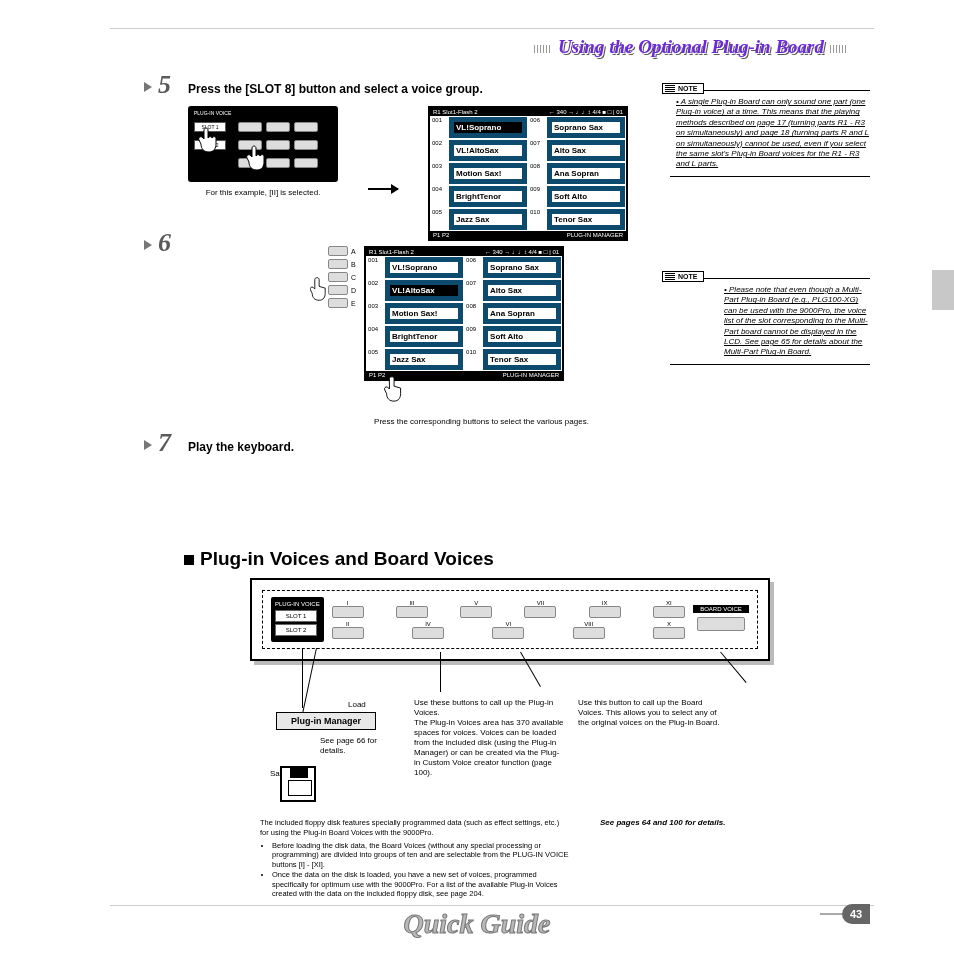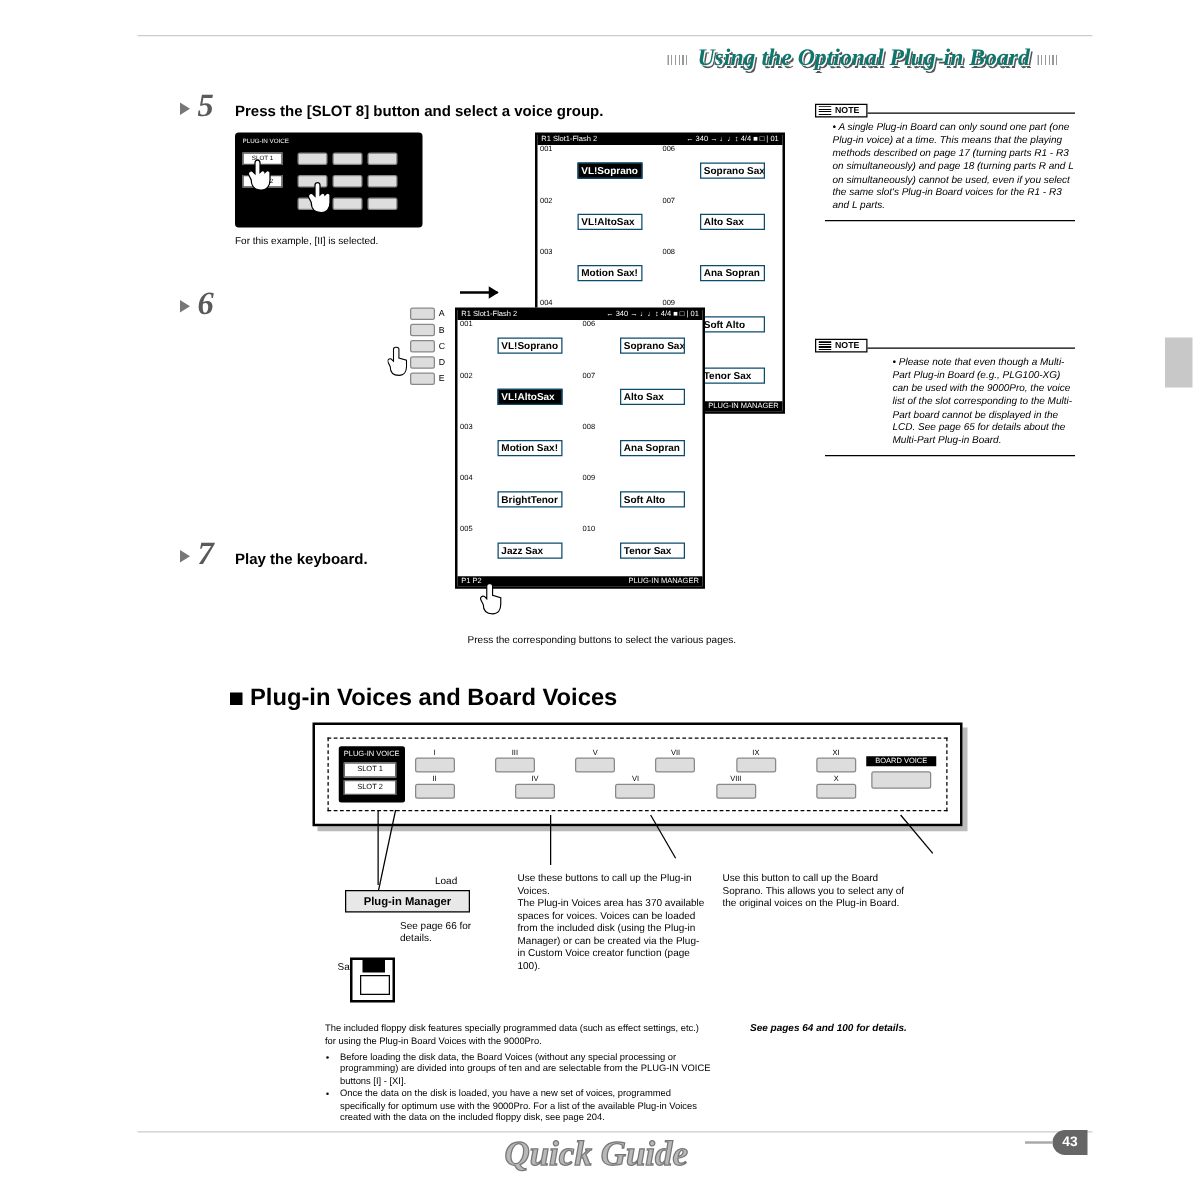--- a/index.html
+++ b/index.html
@@ -22,21 +22,21 @@
     background: #c8c8c8;
   }
   .section-title {
     position: absolute;
     top: 36px;
     right: 100px;
     font-family: Georgia, 'Times New Roman', serif;
     font-style: italic;
     font-weight: bold;
     font-size: 19px;
-    color: #0f766e;
+    color: #6d28d9;
     text-shadow: 1px 1px 0 #fff, 2px 2px 0 #555;
   }
   .section-title .bar-left, .section-title .bar-right {
     display: inline-block;
     vertical-align: middle;
     width: 18px;
     height: 8px;
     background: repeating-linear-gradient(to right, #999 0 1px, transparent 1px 3px);
     margin: 0 6px;
   }
@@ -87,67 +87,68 @@
     background: #fff; border: 1px solid #555;
     font-size: 5px; color:#000; text-align:center; line-height:8px;
   }
   .hw-panel .btn {
     position: absolute;
     width: 24px; height: 10px;
     background: #ddd; border:1px solid #888;
     border-radius: 2px;
   }
   .hw-panel .hdr { position:absolute; top:4px; left:6px; color:#fff; font-size:5px; }
-  .caption { font-size: 8px; margin-top: 6px; text-align: left; }
+  .caption { font-size: 8px; margin-top: 6px; text-align: center; }
 
   .arrow-right {
     width: 30px; height: 2px; background: #000; position: relative; align-self: center; margin-top:30px;
   }
   .arrow-right::after {
     content: ''; position: absolute; right: -1px; top: -4px;
     border-left: 8px solid #000; border-top: 5px solid transparent; border-bottom: 5px solid transparent;
   }
 
   .lcd {
     width: 200px; background: #fff; border: 2px solid #000;
     font-size: 7px;
   }
   .lcd .lcd-hdr { background:#000; color:#fff; padding:1px 3px; display:flex; justify-content:space-between; font-size:6px;}
   .lcd .row { display:flex; }
   .lcd .row .num { width:18px; padding:1px 2px; font-size:6px; }
   .lcd .row .cell {
-    flex:1; border:1px solid #0c4a6e; margin:14px; padding:1px 2px;
+    flex:1; border:5px solid #0c4a6e; margin:1px; padding:1px 2px;
     font-family: Arial; font-weight:bold; font-size:8px;
     white-space: nowrap; overflow: hidden;
   }
   .lcd .row .cell.sel { background:#000; color:#fff; }
   .lcd .lcd-ftr { background:#000; color:#fff; padding:1px 3px; display:flex; justify-content:space-between; font-size:6px;}
 
   
   #step6 { top: 240px; }
   #step6 .wrap { display:flex; gap:8px; margin-top:6px; margin-left:140px; align-items:flex-start;}
   .side-btns { display:flex; flex-direction:column; gap:3px; }
   .side-btn-row { display:flex; align-items:center; gap:3px; }
   .side-btn { width:20px; height:10px; background:#ddd; border:1px solid #888; border-radius:2px; }
   .side-lbl { font-size:7px; }
 
   
   #step7 { top: 440px; }
 
   
   .note-box {
     position: absolute;
-    right: 94px;
+    right: 84px;
     width: 200px;
     border-top: 1px solid #000;
     border-bottom: 1px solid #000;
     padding: 6px 0;
     font-size: 8px;
     font-style: italic;
     line-height: 1.3;
+    text-decoration: underline;
   }
   .note-label {
     position: absolute;
     top: -8px; left: -8px;
     background: #fff;
     border: 1px solid #000;
     padding: 0 6px 0 2px;
     font-size: 7px; font-style: normal; font-weight: bold;
     display: flex; align-items: center; gap: 3px;
   }
@@ -498,21 +499,21 @@
 <div class="vline" style="left:720px; top:652px; height:40px; transform:rotate(-40deg); transform-origin:top;"></div>
 
 <div class="callout" style="top:700px; left:348px;">Load</div>
 <div class="plugin-mgr">Plug-in Manager</div>
 <div class="callout" style="top:769px; left:270px;">Save</div>
 <div class="callout" style="top:736px; left:320px; width:70px;">See page 66 for details.</div>
 <div class="floppy"></div>
 
 <div class="callout" style="top:698px; left:414px; width:150px; white-space:pre-line;">Use these buttons to call up the Plug-in Voices.
 The Plug-in Voices area has 370 available spaces for voices. Voices can be loaded from the included disk (using the Plug-in Manager) or can be created via the Plug-in Custom Voice creator function (page 100).</div>
-<div class="callout" style="top:698px; left:578px; width:150px;">Use this button to call up the Board Soprano. This allows you to select any of the original voices on the Plug-in Board.</div>
+<div class="callout" style="top:698px; left:578px; width:150px;">Use this button to call up the Board Voices. This allows you to select any of the original voices on the Plug-in Board.</div>
 
 <div class="bottom-text">
   <span>The included floppy disk features specially programmed data (such as effect settings, etc.) for using the Plug-in Board Voices with the 9000Pro.</span>
   <ul>
     <li>Before loading the disk data, the Board Voices (without any special processing or programming) are divided into groups of ten and are selectable from the PLUG-IN VOICE buttons [I] - [XI].</li>
     <li>Once the data on the disk is loaded, you have a new set of voices, programmed specifically for optimum use with the 9000Pro. For a list of the available Plug-in Voices created with the data on the included floppy disk, see page 204.</li>
   </ul>
 </div>
 <div class="bottom-ref">See pages 64 and 100 for details.</div>
 

